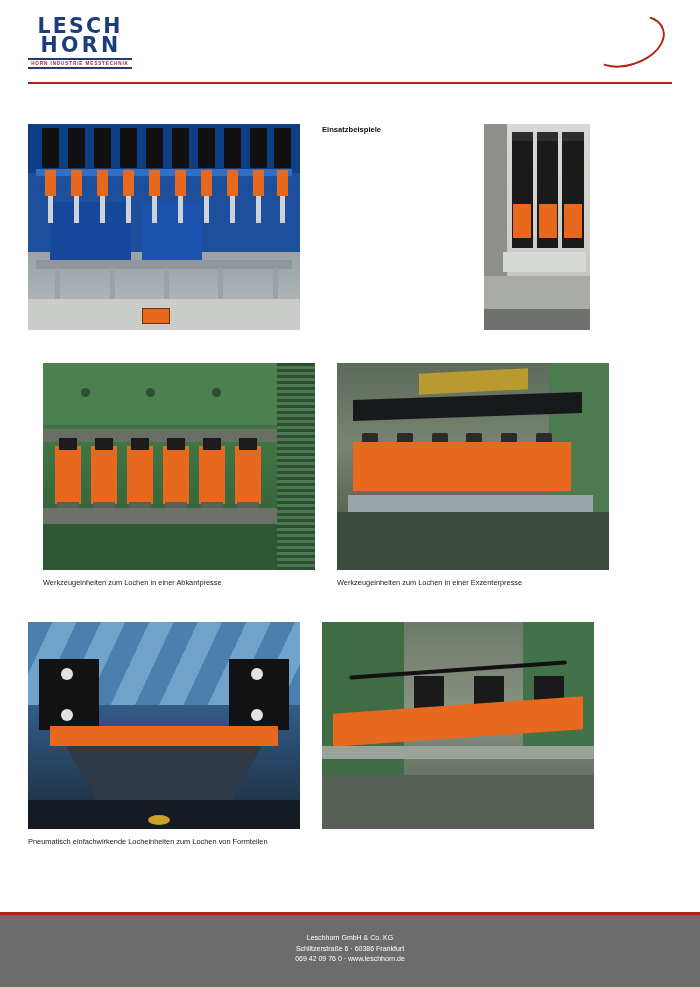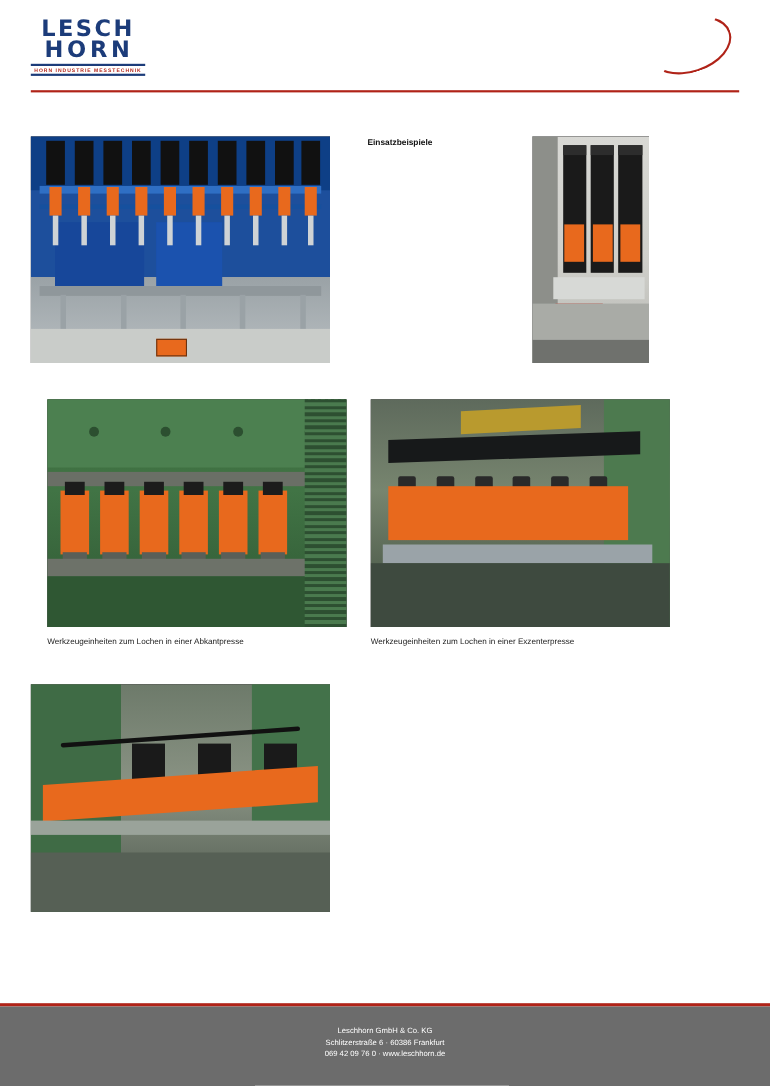--- a/index.html
+++ b/index.html
@@ -122,21 +122,21 @@
   .intro {
     width: 140px;
     font-size: 7.4px;
     line-height: 11.6px;
     text-align: justify;
     color: #111;
   }
   .intro h2 {
     font-size: 7.6px;
     font-weight: 700;
-    margin: 0 0 7px 12px;
+    margin: 0 0 7px 0;
   }
 
   
   .page-footer {
     position: absolute;
     left: 0;
     right: 0;
     bottom: 0;
     height: 72px;
     background: #6c6c6c;
@@ -420,20 +420,37 @@
         <div class="p4-sheet"></div>
         <div class="p4-floor"></div>
       </div>
       <div class="caption">Werkzeugeinheiten zum Lochen in einer Exzenterpresse</div>
     </div>
 
   </div>
 
   <div class="row row-3">
 
+    <div class="col">
+      <div class="photo" style="width:272px;height:207px;">
+        <div class="ph-fill p5-bg"></div>
+        <div class="p5-glass"></div>
+        <div class="p5-black" style="left:4%"></div>
+        <div class="p5-black" style="left:74%"></div>
+        <div class="p5-stud" style="left:12%;top:22%"></div>
+        <div class="p5-stud" style="left:12%;top:42%"></div>
+        <div class="p5-stud" style="left:82%;top:22%"></div>
+        <div class="p5-stud" style="left:82%;top:42%"></div>
+        <div class="p5-orange"></div>
+        <div class="p5-deck"></div>
+        <div class="p5-dark"></div>
+        <div class="p5-disc"></div>
+      </div>
+      <div class="caption">Pneumatisch einfachwirkende Locheinheiten zum Lochen von Formteilen</div>
+    </div>
 
     <div class="col">
       <div class="photo" style="width:272px;height:207px;">
         <div class="ph-fill p6-bg"></div>
         <div class="p6-green"></div>
         <div class="p6-green2"></div>
         <div class="p6-hose"></div>
         <div class="p6-blk" style="left:34%"></div>
         <div class="p6-blk" style="left:56%"></div>
         <div class="p6-blk" style="left:78%"></div>

